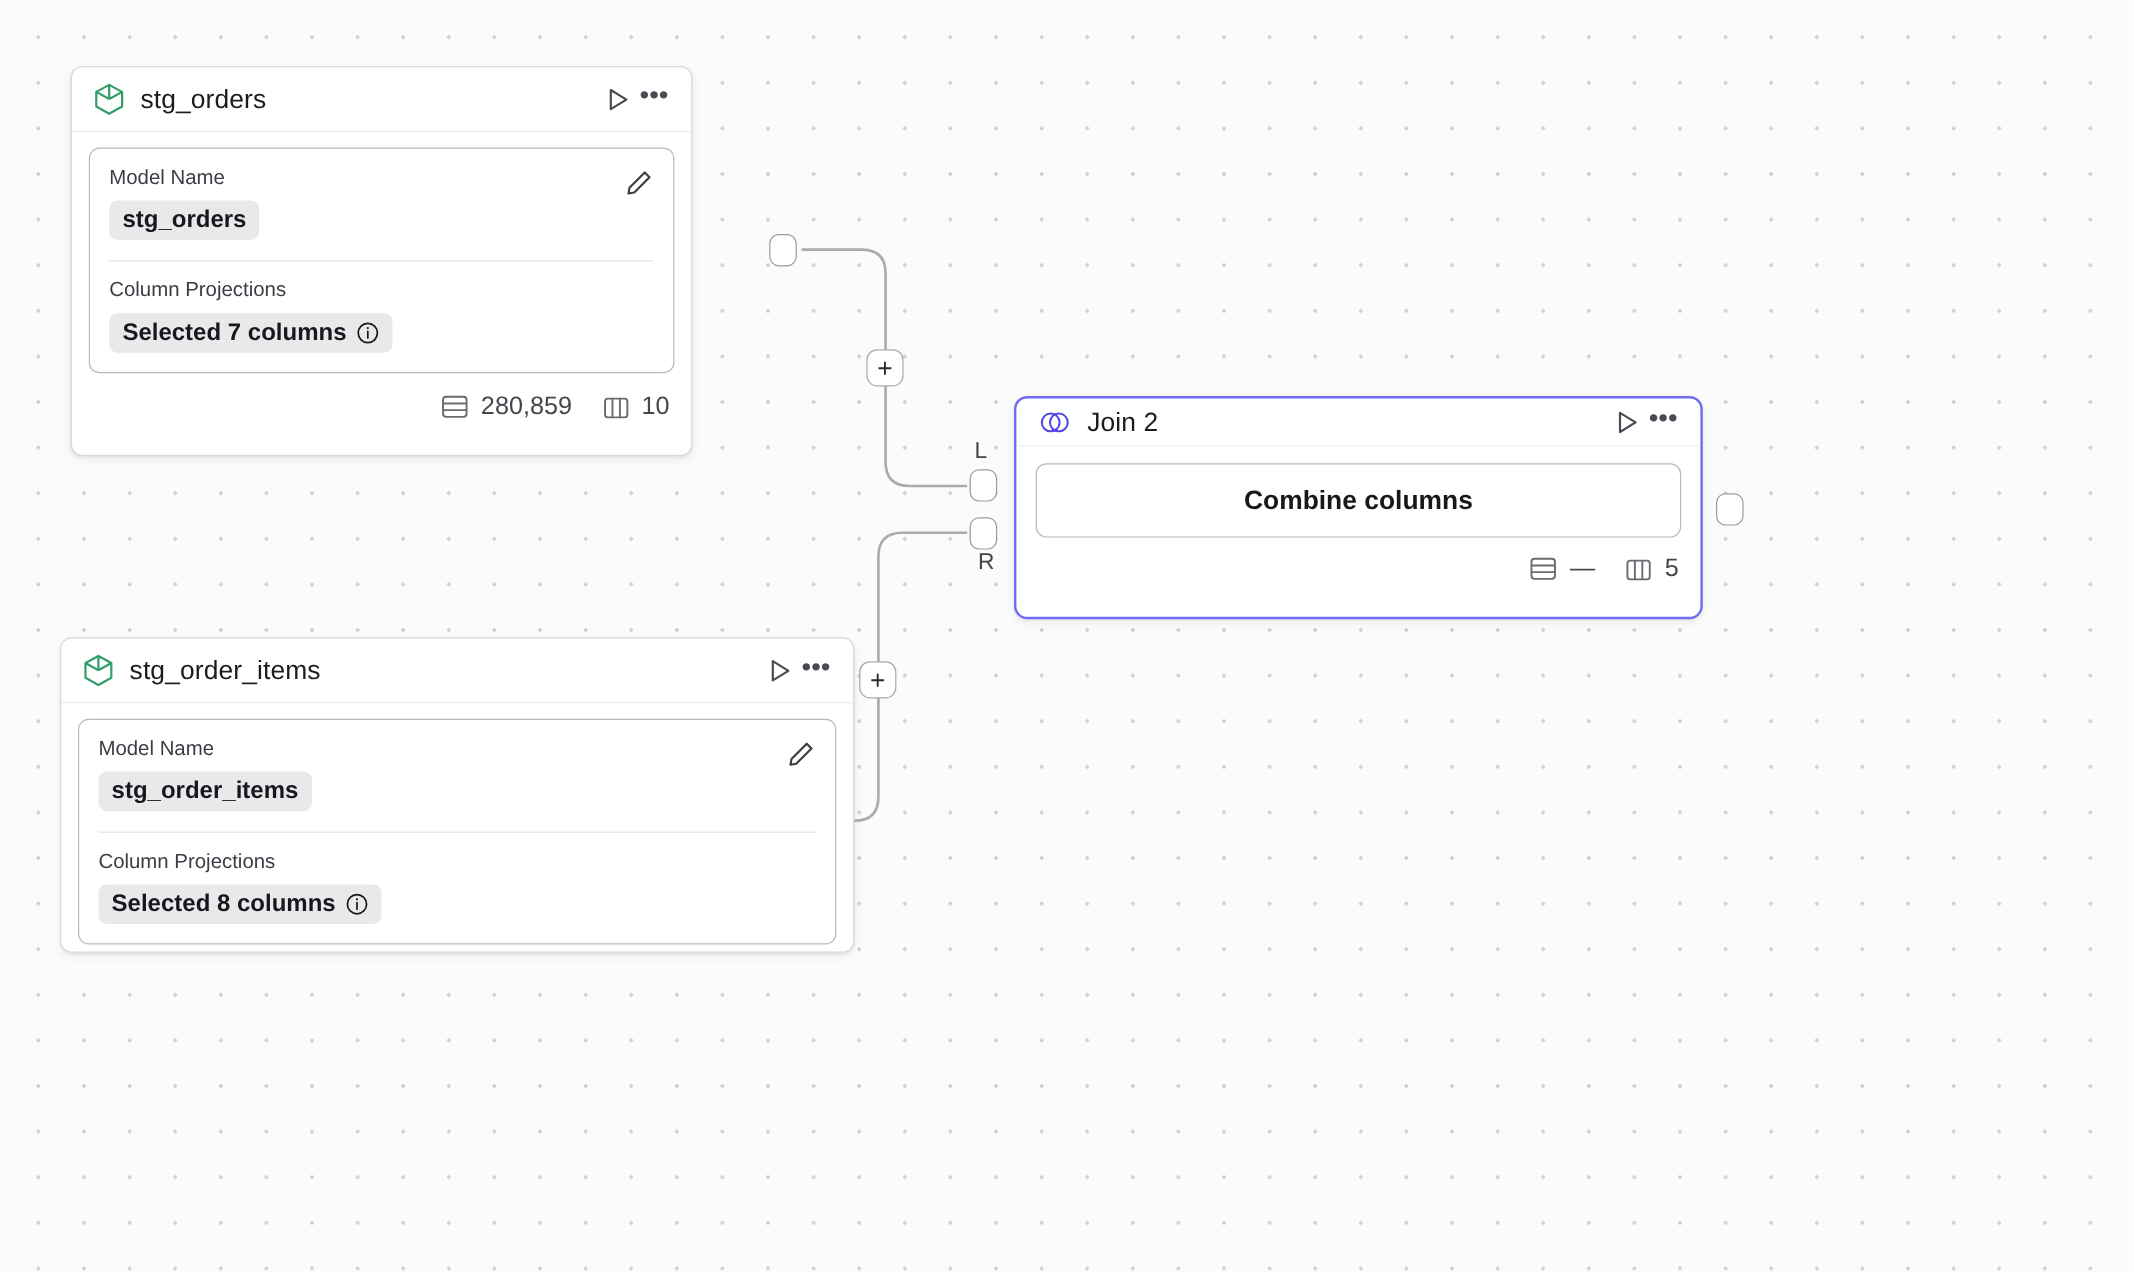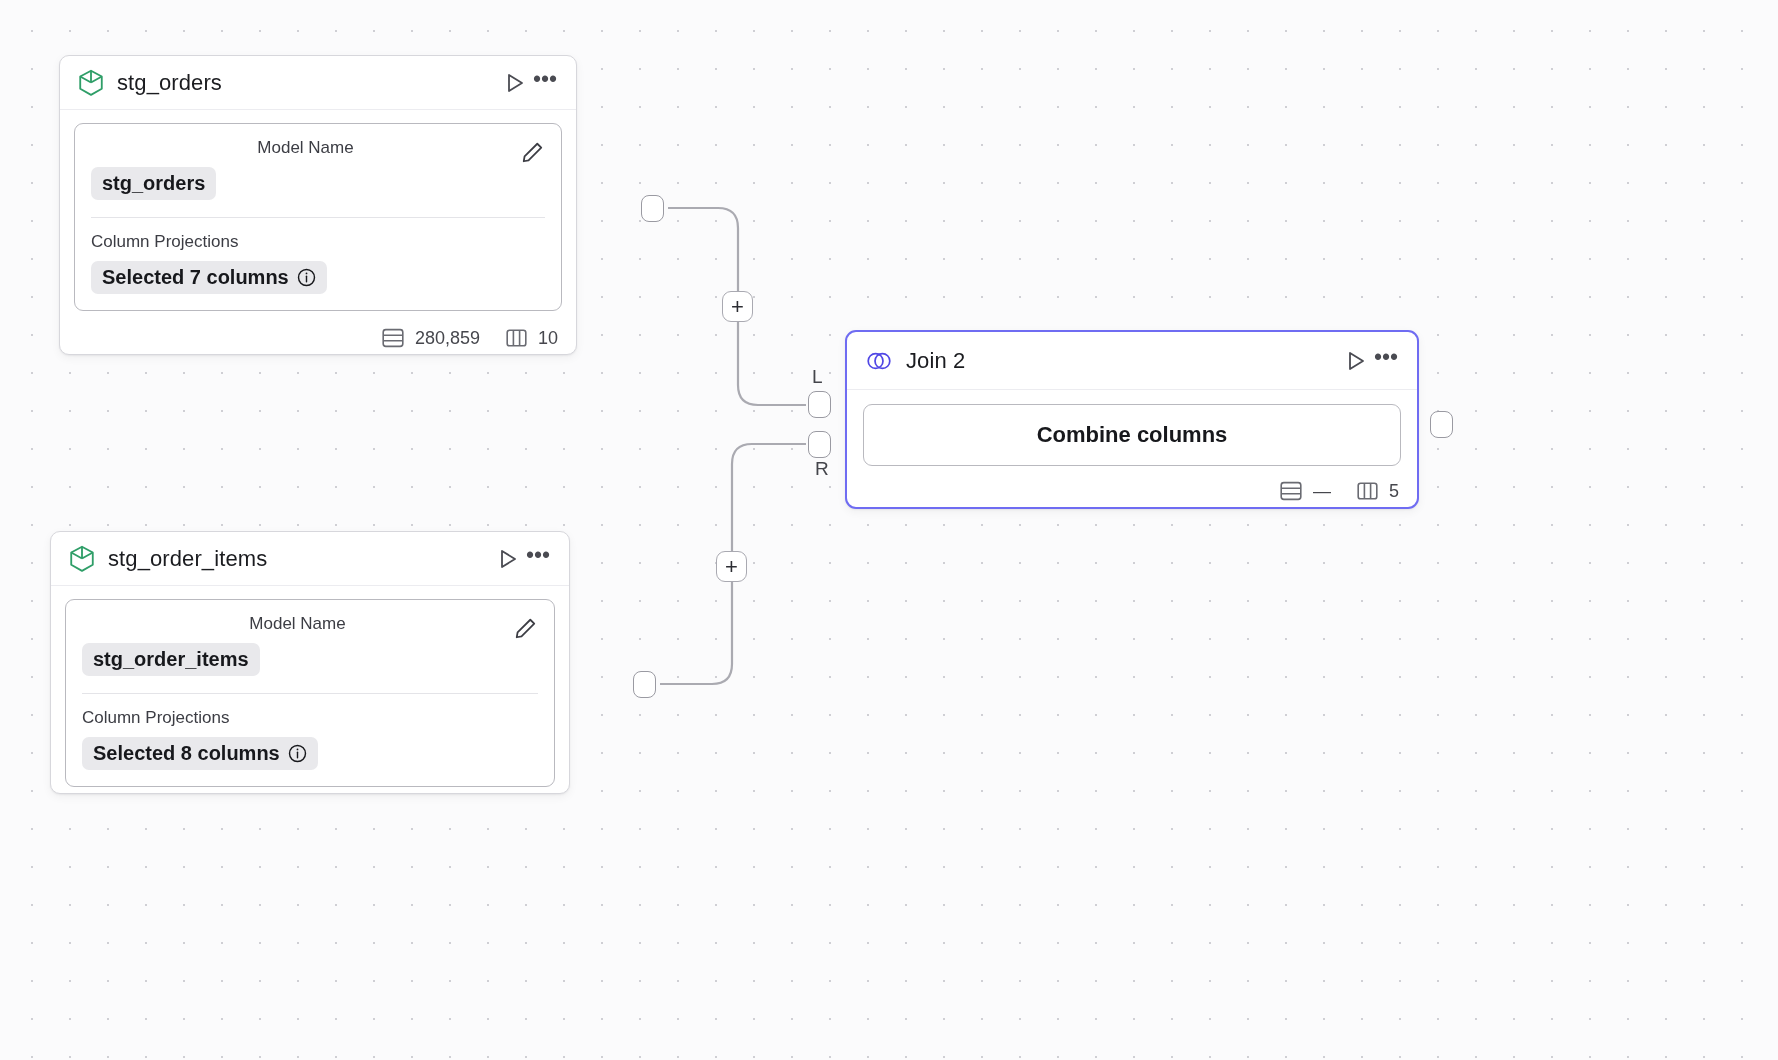--- a/index.html
+++ b/index.html
@@ -70,28 +70,28 @@
     border-radius: 7px;
     padding: 5px 11px;
     font-size: 20px;
     font-weight: bold;
     color: #17181c;
   }
   .panel-divider {
     height: 1px; background: #e4e4e8;
     margin: 17px 0 14px 0;
   }
-  .panel-head { display: flex; align-items: flex-start; text-align: center; }
+  .panel-head { display: flex; align-items: flex-start; }
   .panel-head .grow { flex: 1; }
 
   .node-footer {
     display: flex; align-items: center; justify-content: flex-end;
     gap: 11px;
-    padding: 10px 18px 5px 0;
-    font-size: 18px;
+    padding: 10px 18px 28px 0;
+    font-size: 21px;
     color: #46474d;
   }
   .stat { display: inline-flex; align-items: center; gap: 10px; }
   .stat + .stat { margin-left: 14px; align-items: flex-end; }
 
   
   .node.selected {
     border: 2px solid #6f6cf2;
     border-radius: 11px;
   }
@@ -230,21 +230,21 @@
           <svg width="23" height="22" viewBox="0 0 23 22" fill="none" stroke="#6a6b72" stroke-width="1.6">
             <rect x="2.2" y="3.2" width="18.6" height="15.6" rx="2.4"></rect>
             <path d="M8.4 3.2 V18.8 M14.6 3.2 V18.8"></path>
           </svg>
         </span>
         <span>10</span>
       </span>
     </div>
   </div>
 
-  <div class="node" style="left:50px; top:531px; width:520px;">
+  <div class="node" style="left:50px; top:531px; width:662px;">
     <div class="node-header">
       <span style="display:flex;">
         <svg width="26" height="28" viewBox="0 0 24 26" fill="none" stroke="#2f9e68" stroke-width="1.7" stroke-linejoin="round">
           <path d="M12 1.6 L22 7 L22 18.4 L12 24 L2 18.4 L2 7 Z"></path>
           <path d="M12 1.6 L12 12.6 M12 12.6 L22 7 M12 12.6 L2 7"></path>
         </svg>
       </span>
       <span class="node-title">stg_order_items</span>
       <span class="hdr-spacer"></span>
       <span class="hdr-btn">
@@ -287,21 +287,21 @@
               </span>
             </span>
           </div>
         </div>
       </div>
     </div>
 
   </div>
 
   <div class="node selected" style="left:845px; top:330px; width:574px;">
-    <div class="node-header" style="height:58px;">
+    <div class="node-header" style="height:40px;">
       <span style="display:flex;">
         <svg width="28" height="22" viewBox="0 0 28 22" fill="none" stroke="#4f46e5" stroke-width="1.7">
           <circle cx="10.6" cy="11" r="7.4"></circle>
           <circle cx="17.4" cy="11" r="7.4"></circle>
         </svg>
       </span>
       <span class="node-title">Join 2</span>
       <span class="hdr-spacer"></span>
       <span class="hdr-btn">
         <svg width="22" height="22" viewBox="0 0 22 22" fill="none" stroke="#4a4b52" stroke-width="1.8" stroke-linejoin="round">

